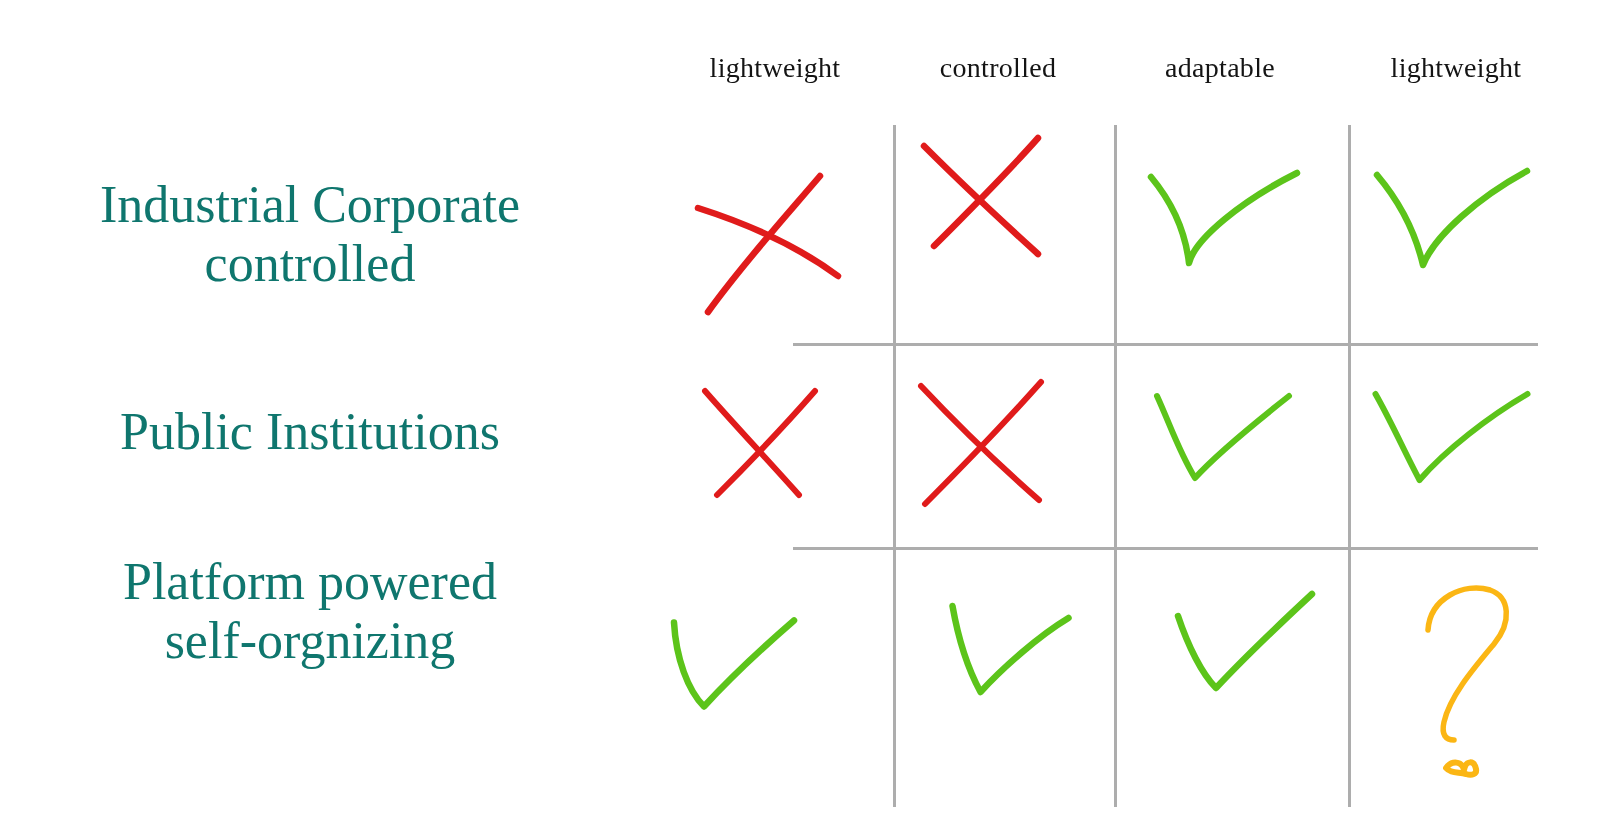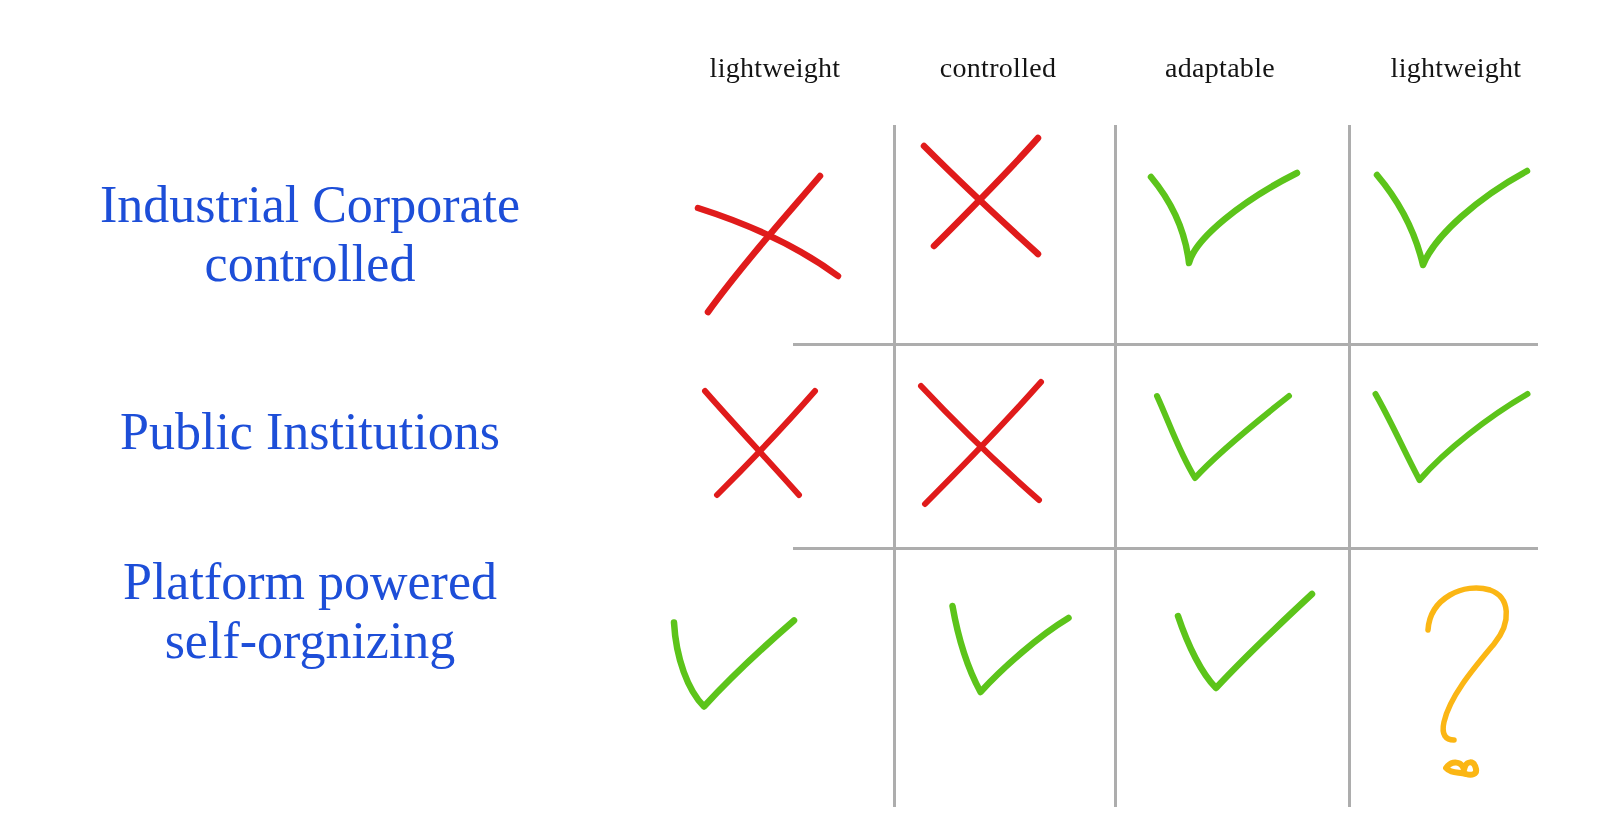--- a/index.html
+++ b/index.html
@@ -34,21 +34,21 @@
   }
 
   
   .row-label {
     position: absolute;
     right: 1600px;
     text-align: center;
     font-family: "Liberation Serif", "DejaVu Serif", serif;
     font-size: 52px;
     line-height: 1.13;
-    color: #1d4ed8;
+    color: #0f766e;
     width: 620px;
     left: 0;
     transform: translate(0, -50%);
   }
 
   
   .vline {
     position: absolute;
     width: 3px;
     background: #adadad;

